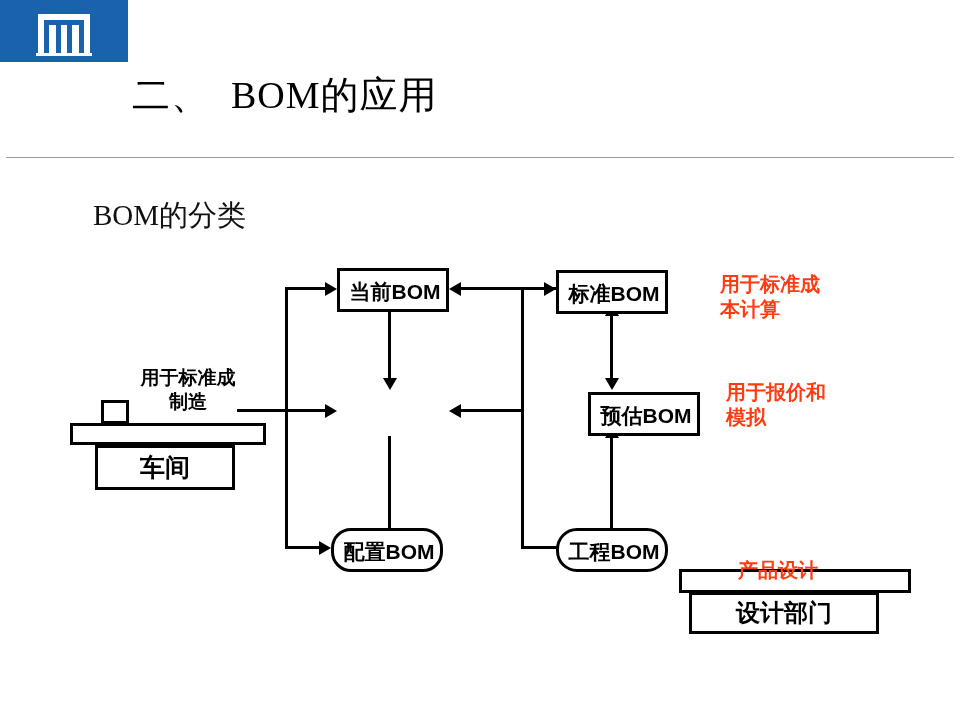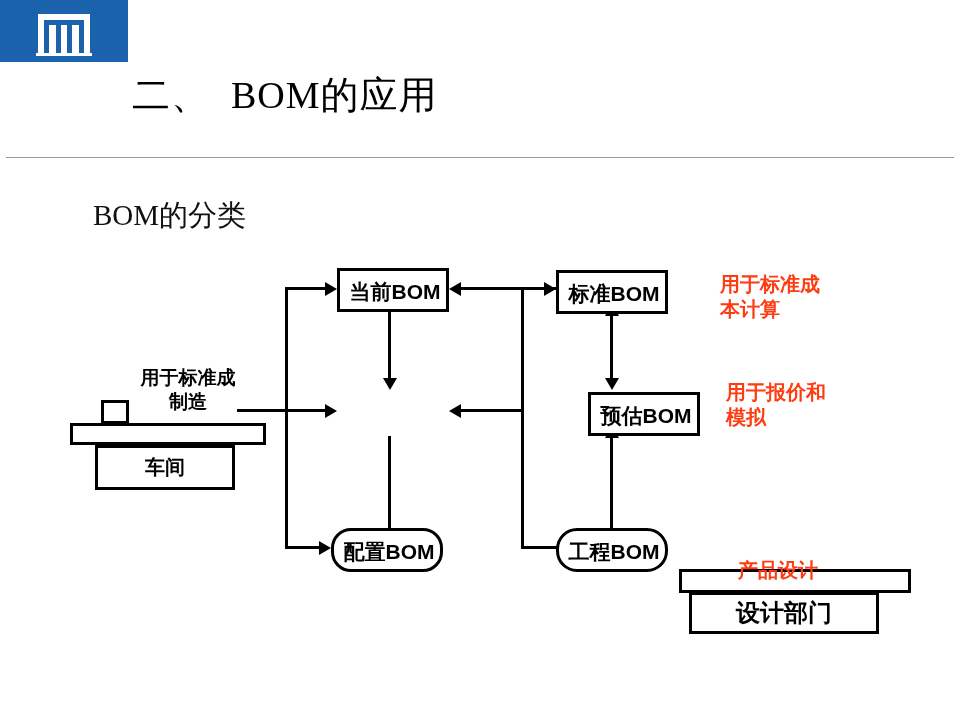--- a/index.html
+++ b/index.html
@@ -174,21 +174,21 @@
     <span class="txt">预估BOM</span>
   </div>
   <div class="node bomnode" style="left:556px;top:528px;border-radius:21px;">
     <span class="txt">工程BOM</span>
   </div>
 
   <div class="lbl" style="left:118px;top:366px;width:140px;">用于标准成
 制造</div>
   <div class="unit-knob" style="left:101px;top:400px;width:28px;height:24px;"></div>
   <div class="unit-bar" style="left:70px;top:423px;width:196px;height:22px;"></div>
-  <div class="unit-body" style="left:95px;top:445px;width:140px;height:45px;font-size:20px;">
+  <div class="unit-body" style="left:95px;top:445px;width:140px;height:45px;font-size:25px;">
     <span>车间</span>
   </div>
 
   <div class="unit-bar" style="left:679px;top:569px;width:232px;height:24px;"></div>
   <div class="unit-body" style="left:689px;top:592px;width:190px;height:42px;font-size:24px;">
     <span>设计部门</span>
   </div>
 
   <div class="note" style="left:726px;top:380px;">用于报价和
 模拟</div>

